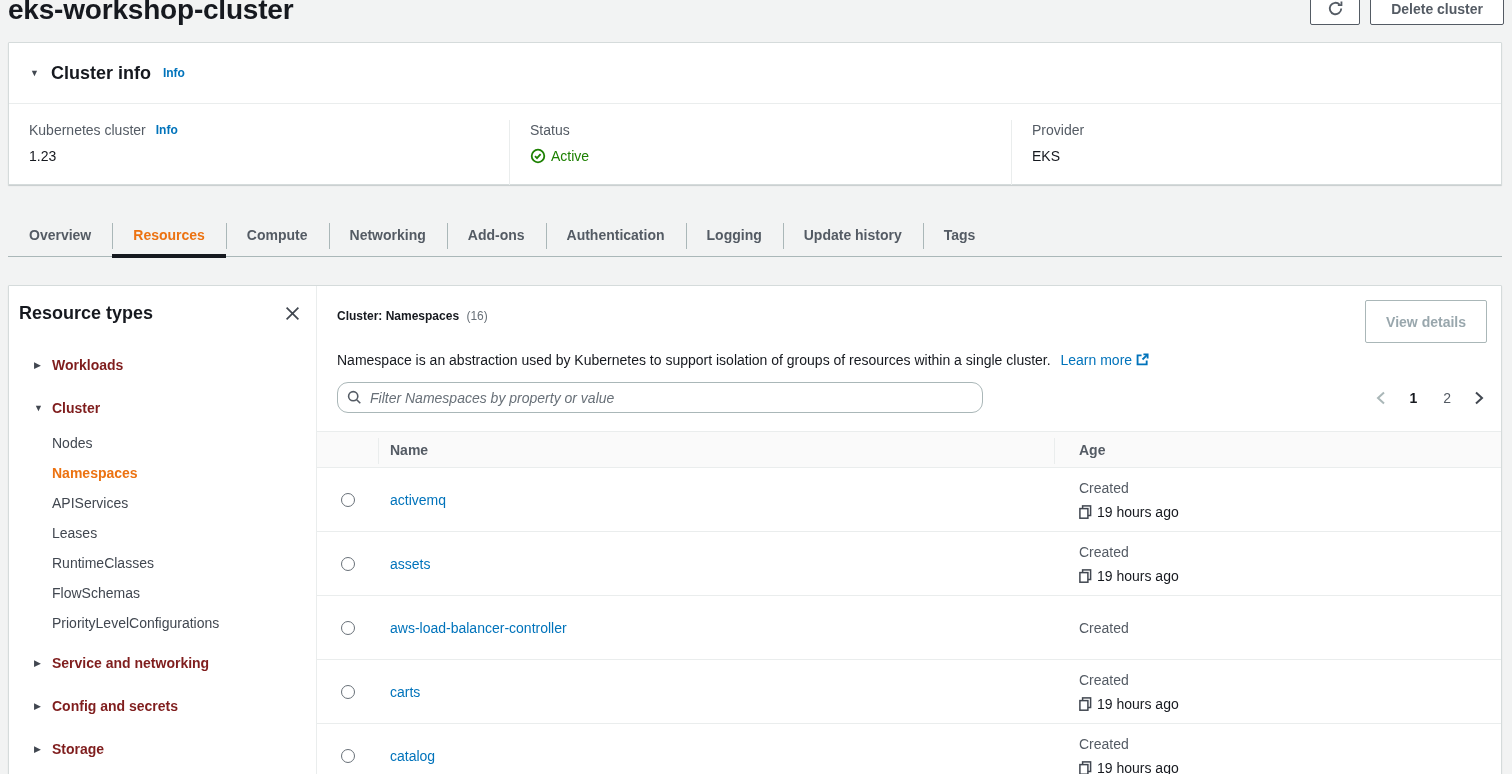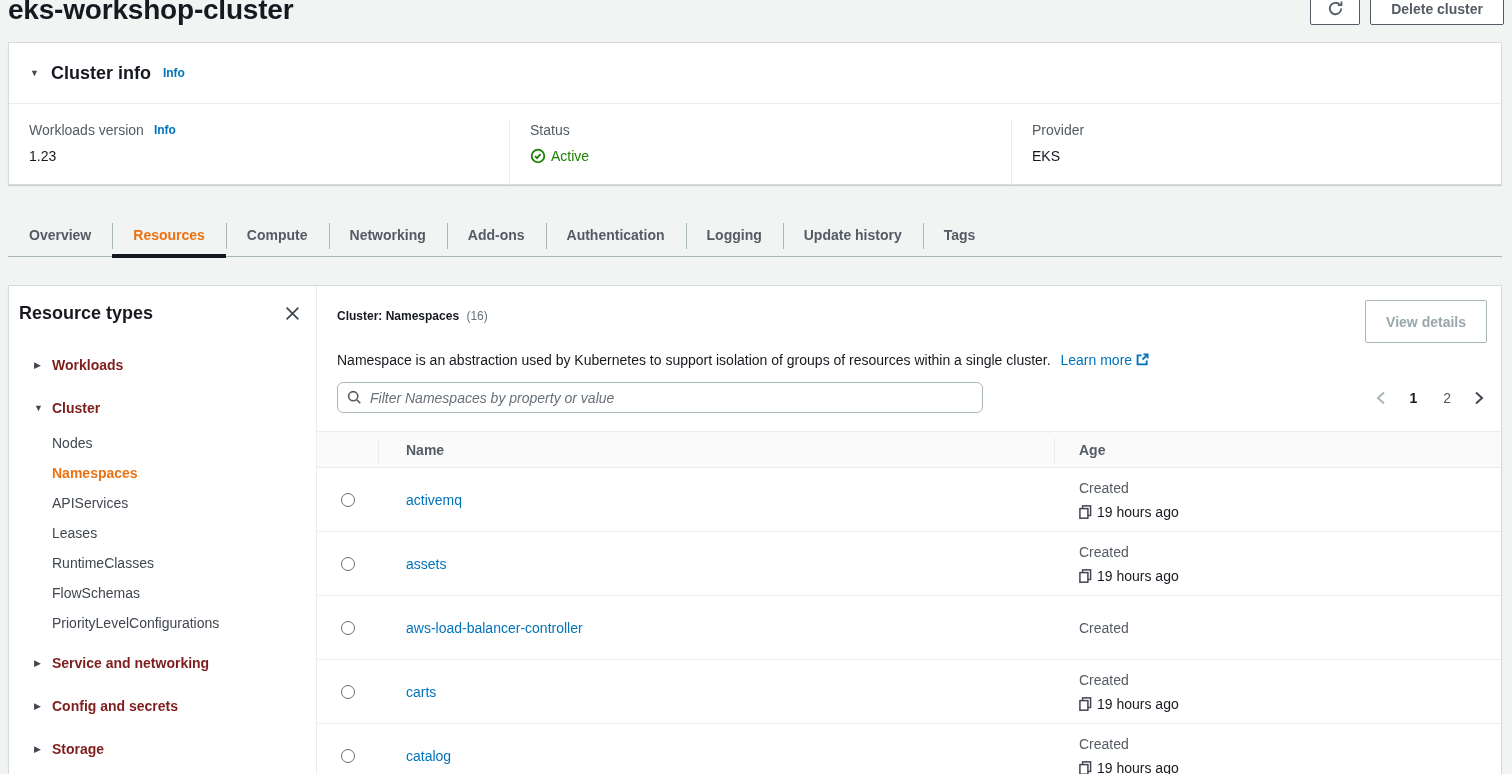--- a/index.html
+++ b/index.html
@@ -95,42 +95,42 @@
   .ch-count { color: #687078; font-weight: 400; margin-left: 4px; }
   .btn-disabled {
     height: 43px; padding: 0 20px; background: #fff; border: 1px solid #aab7b8; border-radius: 2px;
     color: #99a7ad; font-weight: 700; font-size: 14px; display: flex; align-items: center;
   }
   .ch-desc { margin-top: 7px; line-height: 20px; color: #16191f; }
   .learn-more { color: #0073bb; cursor: pointer; margin-left: 6px; }
   .ext-icon { margin-left: 4px; vertical-align: -1px; }
   .ch-controls { margin-top: 11px; display: flex; align-items: center; justify-content: space-between; }
   .filter-box {
-    width: 646px; height: 31px; border: 1px solid #aab7b8; border-radius: 6px; background: #fff;
+    width: 646px; height: 31px; border: 1px solid #aab7b8; border-radius: 11px; background: #fff;
     display: flex; align-items: center; padding: 0 9px;
   }
   .filter-box input {
     border: none; outline: none; flex: 1; margin-left: 8px; font-size: 14px;
     font-style: italic; color: #687078; font-family: inherit; background: transparent;
   }
   .filter-box input::placeholder { color: #687078; font-style: italic; opacity: 1; }
   .pagination { display: flex; align-items: center; gap: 14px; padding-right: 0; }
   .pg-num { font-size: 14px; color: #545b64; padding: 0 6px; cursor: pointer; }
   .pg-num.current { font-weight: 700; color: #16191f; }
   .pg-arrow { display: flex; cursor: pointer; padding: 0 2px; }
   .pg-arrow.disabled { cursor: default; }
   
   .table { margin-top: 18px; }
   .t-head {
     height: 37px; background: #fafafa; border-top: 1px solid #eaeded; border-bottom: 1px solid #eaeded;
     display: flex; align-items: center;
   }
   .t-row { height: 64px; border-bottom: 1px solid #eaeded; display: flex; align-items: center; }
   .col-sel { width: 61px; display: flex; justify-content: center; }
-  .col-name { flex: 1; position: relative; padding-left: 28px; }
+  .col-name { flex: 1; position: relative; padding-left: 12px; }
   .col-age { width: 447px; position: relative; padding-left: 25px; }
   .t-head .col-name::before, .t-head .col-age::before {
     content: ""; position: absolute; left: 0; top: -4px; width: 1px; height: 26px; background: #eaeded;
   }
   .th-label { font-weight: 700; color: #545b64; }
   .radio {
     width: 14px; height: 14px; border: 1px solid #687078; border-radius: 50%; background: #fff; cursor: pointer;
   }
   .name-link { color: #0073bb; cursor: pointer; text-decoration: none; }
   .age-cell { display: flex; flex-direction: column; justify-content: center; gap: 4px; }
@@ -156,21 +156,21 @@
 
 <section class="panel cluster-info">
   <div class="ci-head">
     <span class="tri">▼</span>
     <span class="ci-title">Cluster info</span>
     <span class="info-link">Info</span>
   </div>
   <div class="ci-body">
     <div class="ci-col c1">
       <div class="ci-label">
-        <span>Workloads version</span>
+        <span>Kubernetes cluster</span>
         <span class="info-link">Info</span>
       </div>
       <div class="ci-value">1.23</div>
     </div>
     <div class="ci-col c2">
       <div class="ci-label">
           <span>Status</span>
         </div>
       <div class="ci-value status-green">
         <span style="display:flex;">

